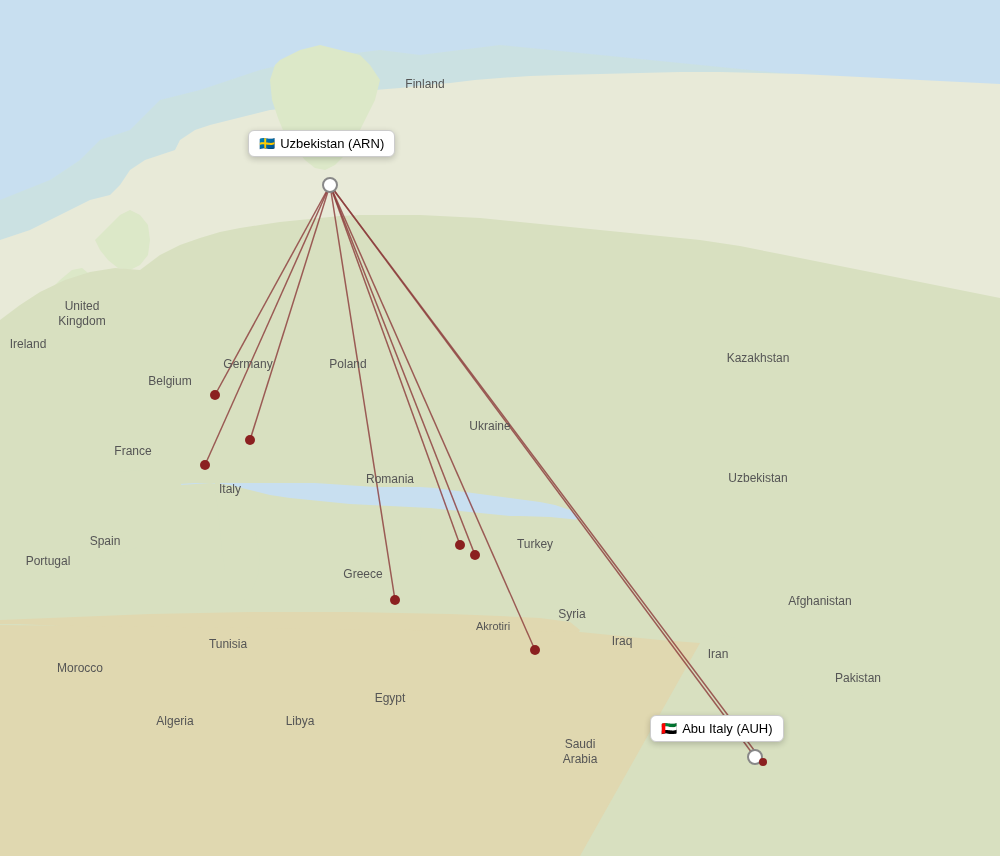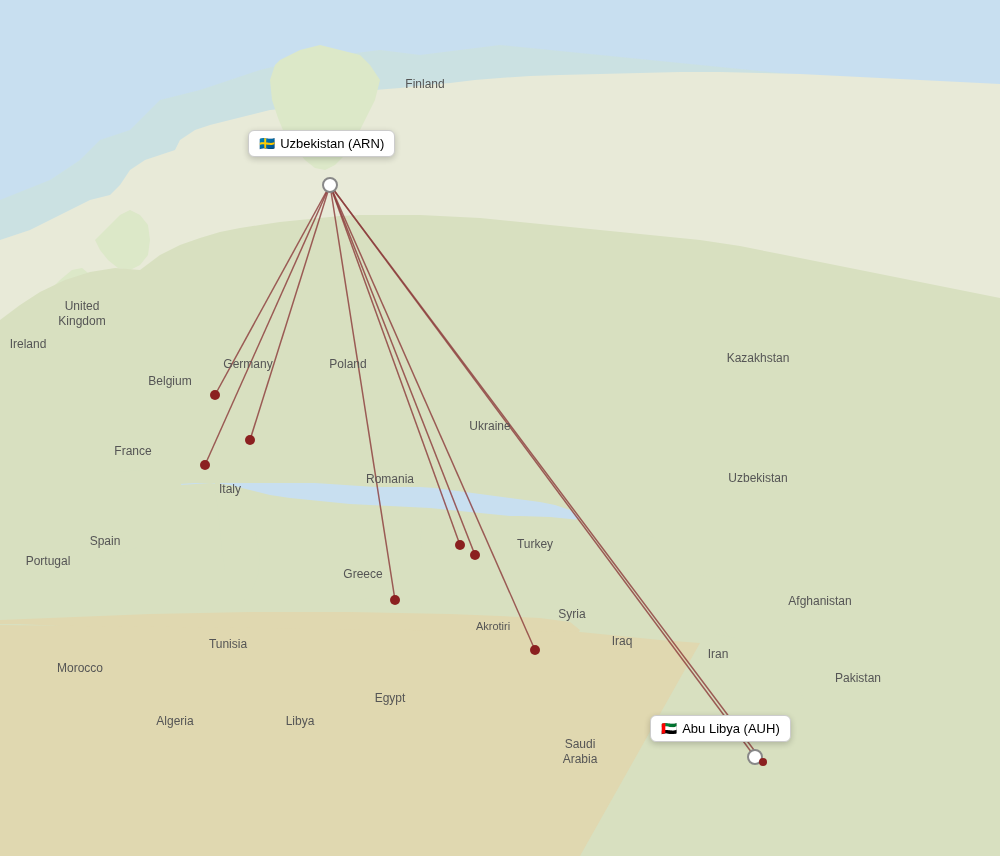--- a/index.html
+++ b/index.html
@@ -168,16 +168,16 @@
     <text x="858" y="682" font-size="12" fill="#555" font-family="Arial" text-anchor="middle">Pakistan</text>
   </svg>
 
   <div class="airport-label" style="left: 248px; top: 130px;">
     <span>🇸🇪</span>
     <span>Uzbekistan (ARN)</span>
   </div>
 
   <div class="airport-label" style="left: 650px; top: 715px;">
     <span>🇦🇪</span>
-    <span>Abu Libya (AUH)</span>
+    <span>Abu Italy (AUH)</span>
   </div>
 
 </div>
 
 </body></html>

